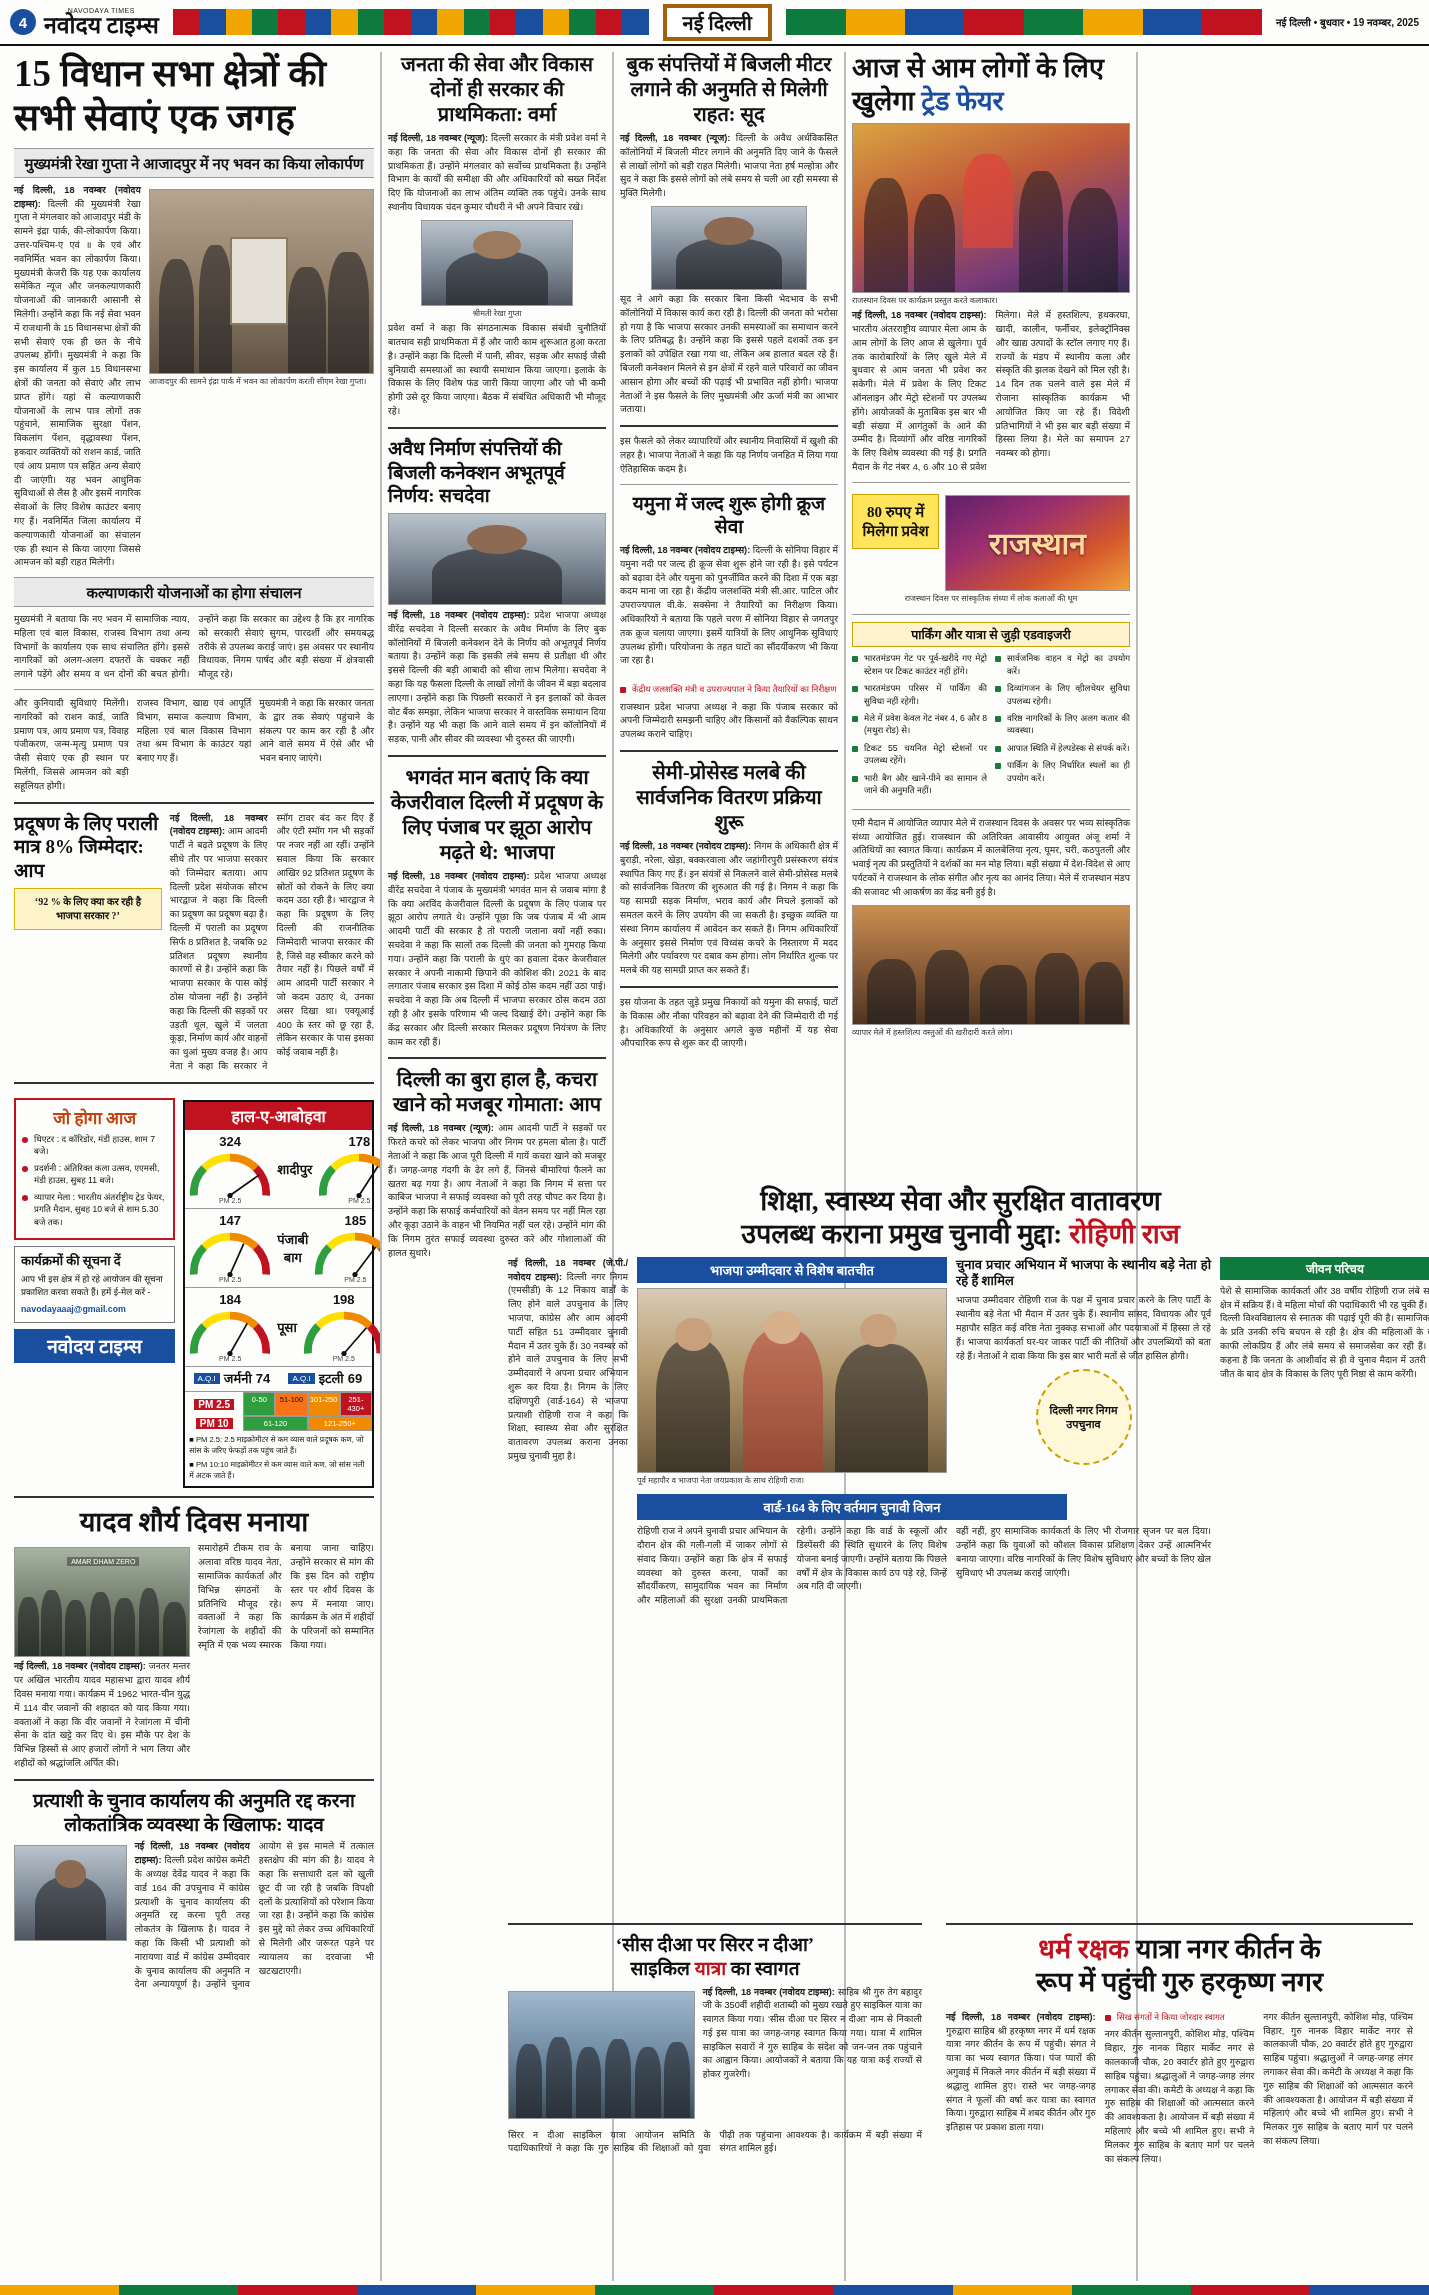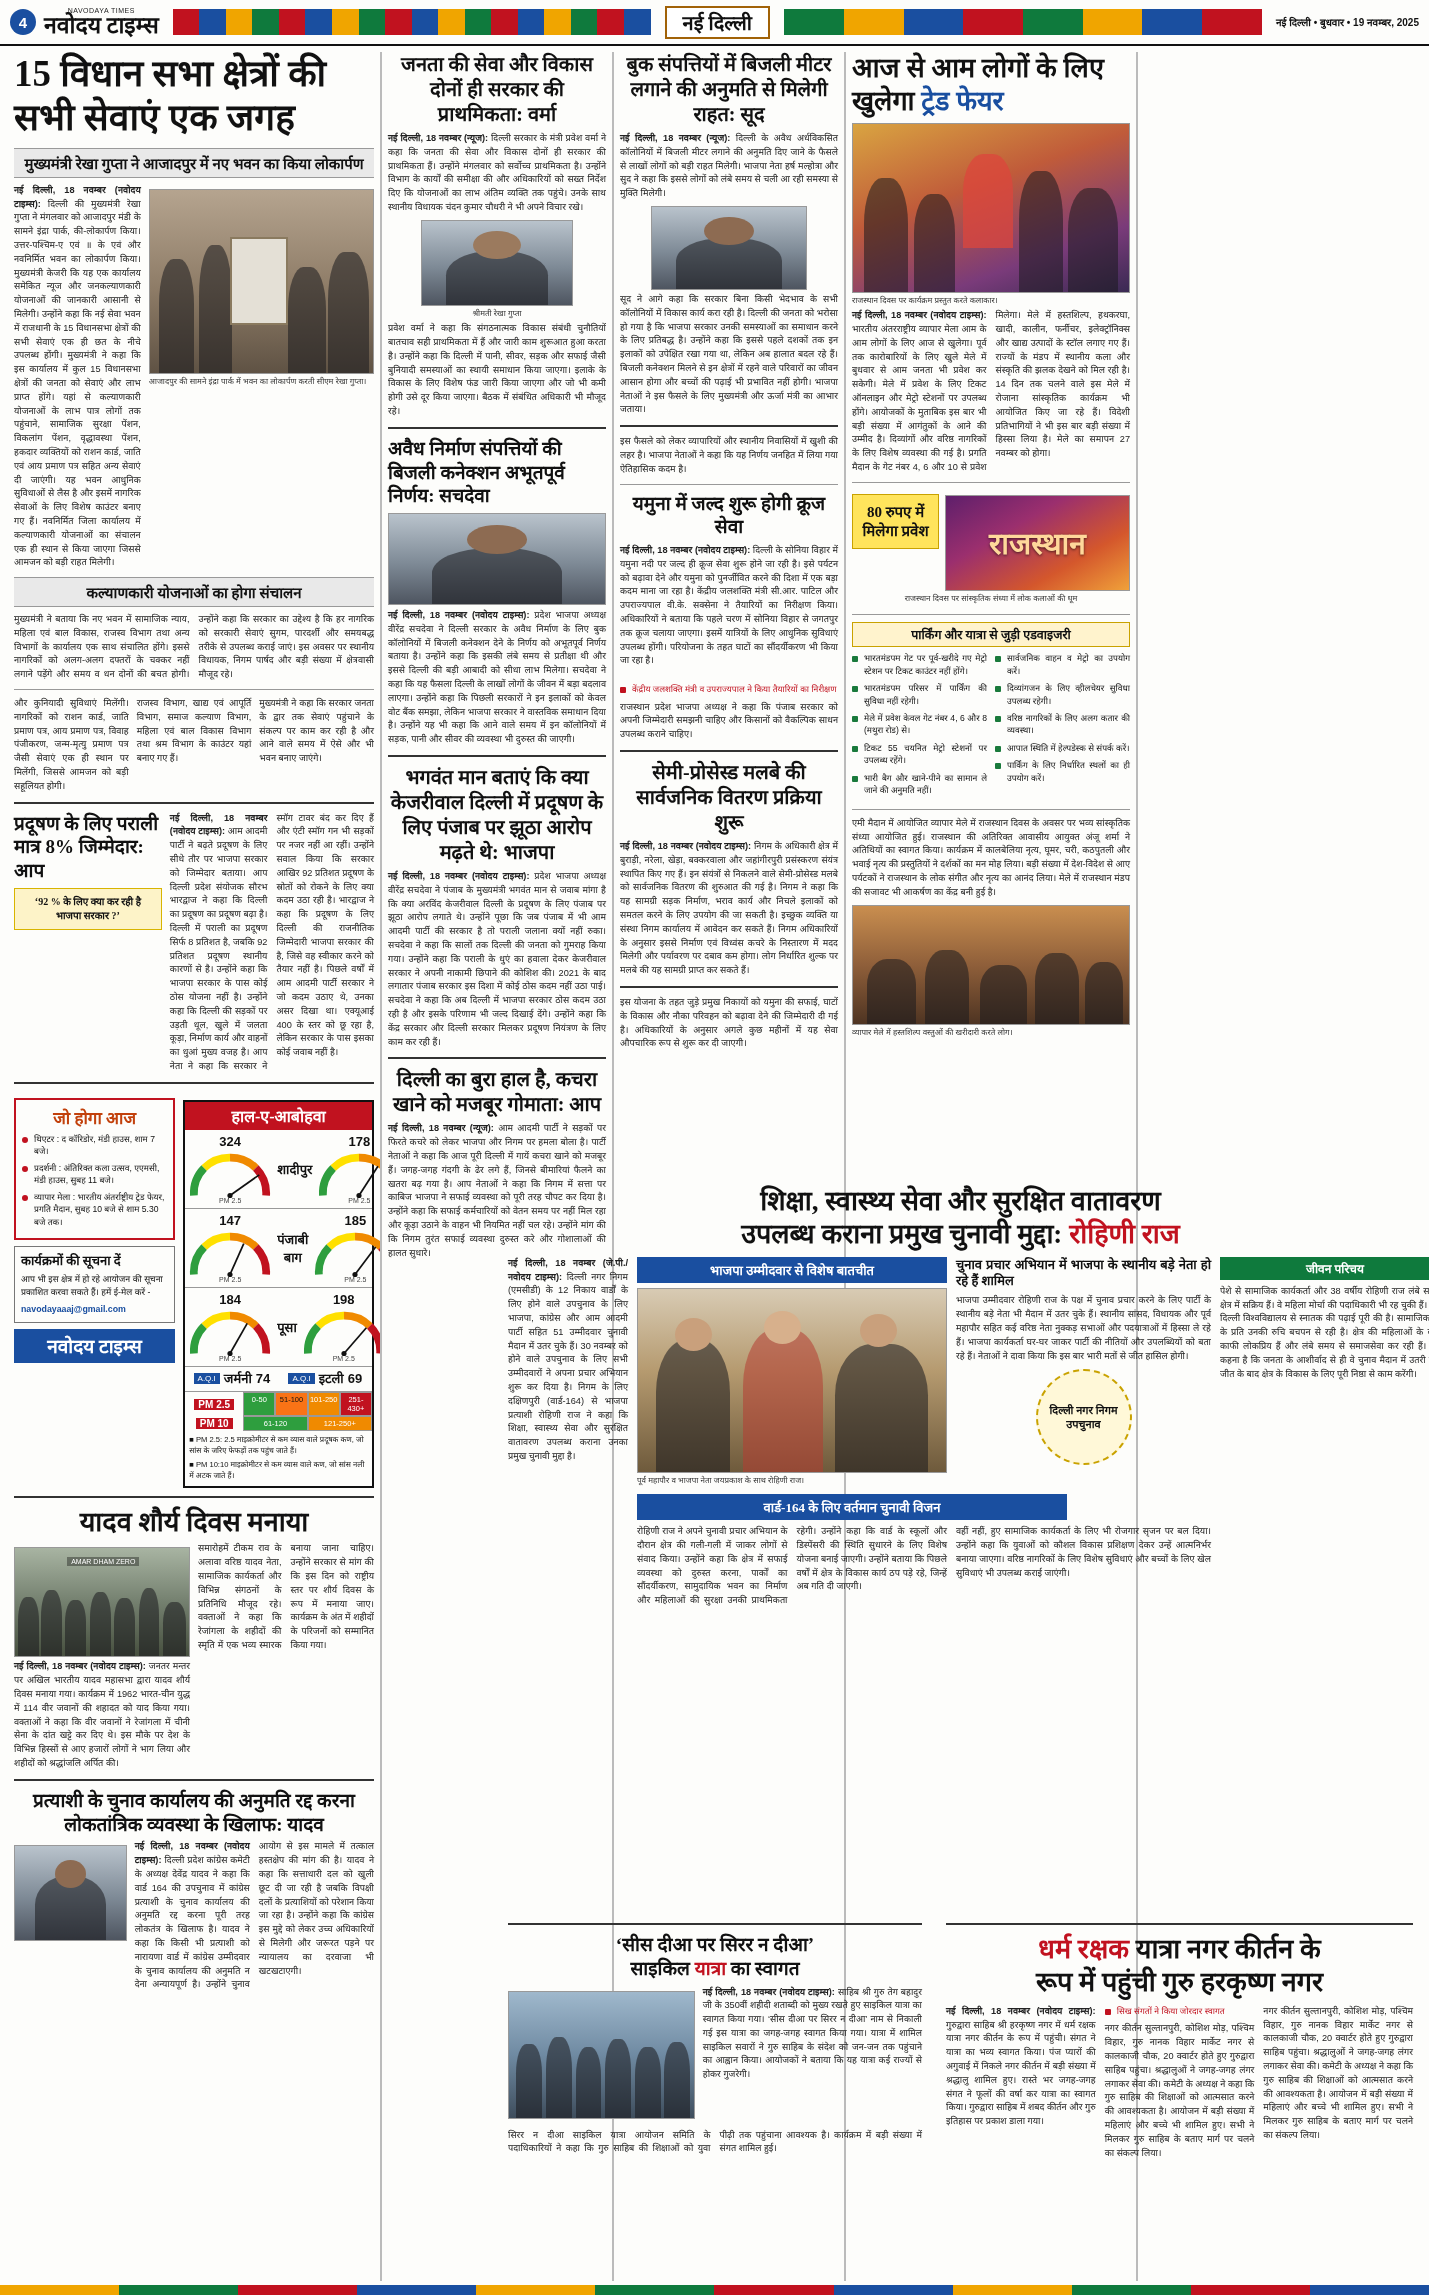--- a/index.html
+++ b/index.html
@@ -37,21 +37,21 @@
   .mast-left { display:flex; flex-direction:column; align-items:center; }
   .mast-eng { font-size: 7px; letter-spacing: .5px; color:#222; }
   .mast-hindi {
     font-family: "Liberation Serif", serif;
     font-weight: bold; font-size: 23px; color:#111;
     line-height: 1;
   }
   .mast-stripes { flex: 1; height: 26px; display: flex; margin: 0 6px; }
   .mast-stripes i { flex:1; display:block; }
   .city-badge {
-    border: 2px solid #a16207; background: #fff;
+    border: 4px solid #a16207; background: #fff;
     font-family: "Liberation Serif", serif; font-weight: bold;
     font-size: 20px; padding: 1px 16px; color:#111;
     white-space: nowrap;
   }
   .mast-date {
     font-size: 10px; font-weight: bold; white-space: nowrap;
     display:flex; align-items:center; gap:4px;
   }
 
   
@@ -690,21 +690,21 @@
     </div>
     <div class="body-text two" style="margin-top:4px;">सिरर न दीआ साइकिल यात्रा आयोजन समिति के पदाधिकारियों ने कहा कि गुरु साहिब की शिक्षाओं को युवा पीढ़ी तक पहुंचाना आवश्यक है। कार्यक्रम में बड़ी संख्या में संगत शामिल हुई।</div>
   </div>
 
   <div style="position:absolute; left:938px; top:1915px; width:483px; padding:0 8px;">
     <div class="rule-thick"></div>
     <div class="hl headline-lg center">
       <span class="red">धर्म रक्षक </span><span>यात्रा नगर कीर्तन के</span><br>
       <span>रूप में पहुंची गुरु हरकृष्ण नगर</span>
     </div>
-    <div style="display:grid; grid-template-columns:1fr 1fr 1fr; gap:9px; margin-top:6px;">
+    <div style="display:grid; grid-template-columns:1fr 1fr 1fr; gap:9px; margin-top:12px;">
       <div class="body-text">
         <span class="dateline">नई दिल्ली, 18 नवम्बर (नवोदय टाइम्स):</span> <span>गुरुद्वारा साहिब श्री हरकृष्ण नगर में धर्म रक्षक यात्रा नगर कीर्तन के रूप में पहुंची। संगत ने यात्रा का भव्य स्वागत किया। पंज प्यारों की अगुवाई में निकले नगर कीर्तन में बड़ी संख्या में श्रद्धालु शामिल हुए। रास्ते भर जगह-जगह संगत ने फूलों की वर्षा कर यात्रा का स्वागत किया। गुरुद्वारा साहिब में शबद कीर्तन और गुरु इतिहास पर प्रकाश डाला गया।</span>
       </div>
       <div>
         <ul class="bullets red">
           <li>सिख संगतों ने किया जोरदार स्वागत</li>
         </ul>
         <div class="body-text">नगर कीर्तन सुल्तानपुरी, कोशिश मोड़, पश्चिम विहार, गुरु नानक विहार मार्केट नगर से कालकाजी चौक, 20 क्वार्टर होते हुए गुरुद्वारा साहिब पहुंचा। श्रद्धालुओं ने जगह-जगह लंगर लगाकर सेवा की। कमेटी के अध्यक्ष ने कहा कि गुरु साहिब की शिक्षाओं को आत्मसात करने की आवश्यकता है। आयोजन में बड़ी संख्या में महिलाएं और बच्चे भी शामिल हुए। सभी ने मिलकर गुरु साहिब के बताए मार्ग पर चलने का संकल्प लिया।</div>
       </div>
       <div class="body-text">नगर कीर्तन सुल्तानपुरी, कोशिश मोड़, पश्चिम विहार, गुरु नानक विहार मार्केट नगर से कालकाजी चौक, 20 क्वार्टर होते हुए गुरुद्वारा साहिब पहुंचा। श्रद्धालुओं ने जगह-जगह लंगर लगाकर सेवा की। कमेटी के अध्यक्ष ने कहा कि गुरु साहिब की शिक्षाओं को आत्मसात करने की आवश्यकता है। आयोजन में बड़ी संख्या में महिलाएं और बच्चे भी शामिल हुए। सभी ने मिलकर गुरु साहिब के बताए मार्ग पर चलने का संकल्प लिया।</div>

